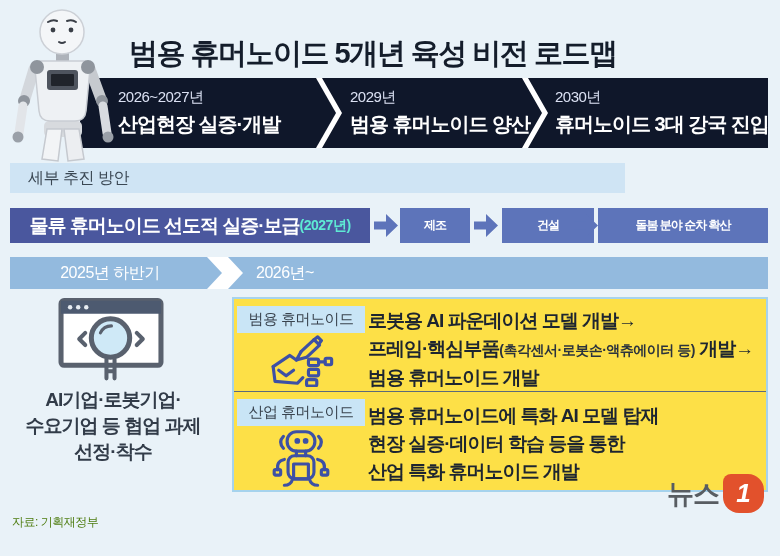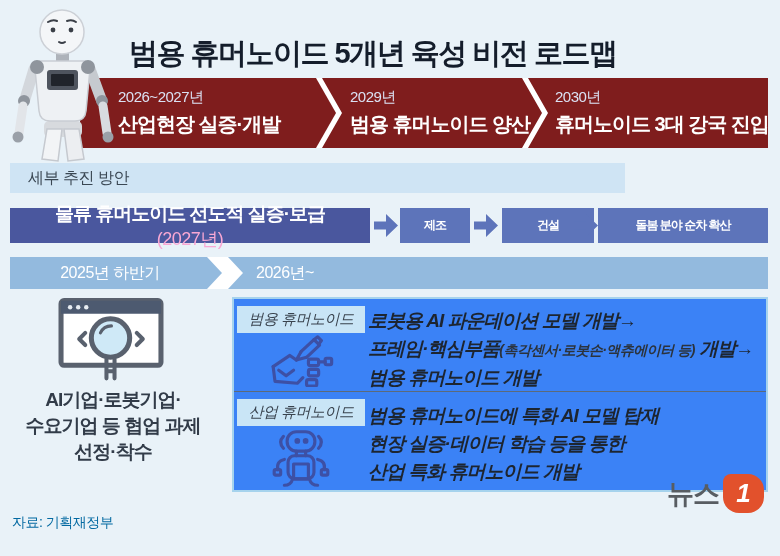--- a/index.html
+++ b/index.html
@@ -9,42 +9,42 @@
     background:#e9f2f8;
     font-family:"Liberation Sans", sans-serif;
   }
   
   .title {
     position:absolute; left:129px; top:34px;
     font-size:29px; font-weight:800; color:#141d2b; letter-spacing:-1.5px;
   }
   
   .bands-underlay { position:absolute; left:80px; top:78px; width:688px; height:70px; background:#ffffff; }
-  .band { position:absolute; top:78px; height:70px; background:#7f1d1d; color:#fff; }
+  .band { position:absolute; top:78px; height:70px; background:#0f172a; color:#fff; }
   .band-inner { position:relative; top:10px; }
   .band1 { left:80px;  width:256px; clip-path:polygon(0 0, calc(100% - 20px) 0, 100% 50%, calc(100% - 20px) 100%, 0 100%); }
   .band1 .band-inner { padding-left:38px; }
   .band2 { left:322px; width:220px; clip-path:polygon(0 0, calc(100% - 20px) 0, 100% 50%, calc(100% - 20px) 100%, 0 100%, 20px 50%); }
   .band2 .band-inner { padding-left:28px; }
   .band3 { left:528px; width:240px; clip-path:polygon(0 0, 100% 0, 100% 100%, 0 100%, 20px 50%); }
   .band3 .band-inner { padding-left:27px; }
   .band-year { font-size:15px; color:#dbe1f3; letter-spacing:-0.5px; margin-bottom:4px; }
   .band-label { font-size:20px; font-weight:800; letter-spacing:-1px; white-space:nowrap; }
   
   .robot { position:absolute; left:6px; top:9px; width:112px; height:154px; z-index:5; }
   
   .section-bar {
     position:absolute; left:10px; top:163px; width:615px; height:30px;
     background:#cfe4f4; color:#3a4753; font-size:16px; letter-spacing:-0.5px;
     line-height:30px; padding-left:18px;
   }
   
   .flow-box { position:absolute; top:208px; height:35px; color:#fff; display:flex; align-items:center; justify-content:center; white-space:nowrap; }
-  .flow-lead { left:10px; width:360px; background:#4a579e; font-size:19px; font-weight:800; letter-spacing:-1px;flex-direction:column; }
-  .flow-lead .suffix { font-size:18px; font-weight:400; color:#f9a8d4; letter-spacing:-0.5px; }
+  .flow-lead { left:10px; width:360px; background:#4a579e; font-size:19px; font-weight:800; letter-spacing:-1px; }
+  .flow-lead .suffix { font-size:14px; font-weight:700; color:#5eead4; letter-spacing:-0.5px; }
   .flow-step { background:#5d74ba; font-size:12px; font-weight:800; letter-spacing:-1px; }
   .flow-step.s1 { left:400px; width:70px; }
   .flow-step.s2 { left:502px; width:92px; }
   .flow-step.s3 { left:598px; width:170px; font-size:12px; }
   .flow-arrow {
     position:absolute; top:214px; width:24px; height:23px; background:#5d74ba;
     clip-path:polygon(0 33%, 50% 33%, 50% 0, 100% 50%, 50% 100%, 50% 67%, 0 67%);
   }
   .flow-arrow.a1 { left:374px; } .flow-arrow.a2 { left:474px; } .flow-arrow.a3 { left:574px; }
   
@@ -54,37 +54,37 @@
   .tl-seg2 { left:228px; width:540px; clip-path:polygon(0 0, 100% 0, 100% 100%, 0 100%, 15px 50%); padding-left:28px; }
   
   .left-icon { position:absolute; left:58px; top:297px; width:106px; height:86px; }
   .left-task {
     position:absolute; left:2px; top:387px; width:222px; text-align:center;
     font-size:19px; font-weight:800; color:#323c49; line-height:26px; letter-spacing:-1px;
   }
   
   .detail-box {
     position:absolute; left:232px; top:297px; width:536px; height:195px;
-    background:#3b82f6; border:2px solid #a6d3ed;font-style:italic;
+    background:#fde047; border:2px solid #a6d3ed;
   }
   .detail-row { display:flex; }
   .detail-row.r1 { height:92px; }
   .detail-row.r2 { height:97px; }
   .detail-divider { height:0; border-top:1.5px solid #5c6a7a; }
   .detail-left { width:134px; flex:0 0 134px; display:flex; flex-direction:column; align-items:center; }
   .badge {
     margin-top:7px; background:#c9e5f6; color:#39434e; font-size:15px; letter-spacing:-0.5px;
     padding:4px 11px; white-space:nowrap;
   }
   .detail-icon { margin-top:2px; }
   .detail-text { flex:1; padding-top:8px; font-size:19px; font-weight:800; color:#1d2530; line-height:28px; letter-spacing:-1px; white-space:nowrap; }
   .r2 .detail-text { padding-top:10px; }
   .small-paren { font-size:14px; font-weight:700; color:#2b333d; letter-spacing:-0.5px; }
   
-  .source { position:absolute; left:12px; top:514px; font-size:14px; color:#0369a1; letter-spacing:-0.5px; }
+  .source { position:absolute; left:12px; top:514px; font-size:12px; color:#4d7c0f; letter-spacing:-0.5px; }
   .logo { position:absolute; right:16px; top:474px; display:flex; align-items:center; gap:4px; }
   .logo-text { font-size:27px; font-weight:800; color:#585d62; letter-spacing:-1px; }
   .logo-badge {
     width:41px; height:39px; background:#e2512c; border-radius:8px 16px 16px 16px;
     color:#fff; font-size:26px; font-weight:800; font-style:italic;
     display:flex; align-items:center; justify-content:center;
   }
 </style>
 </head>
 <body>

